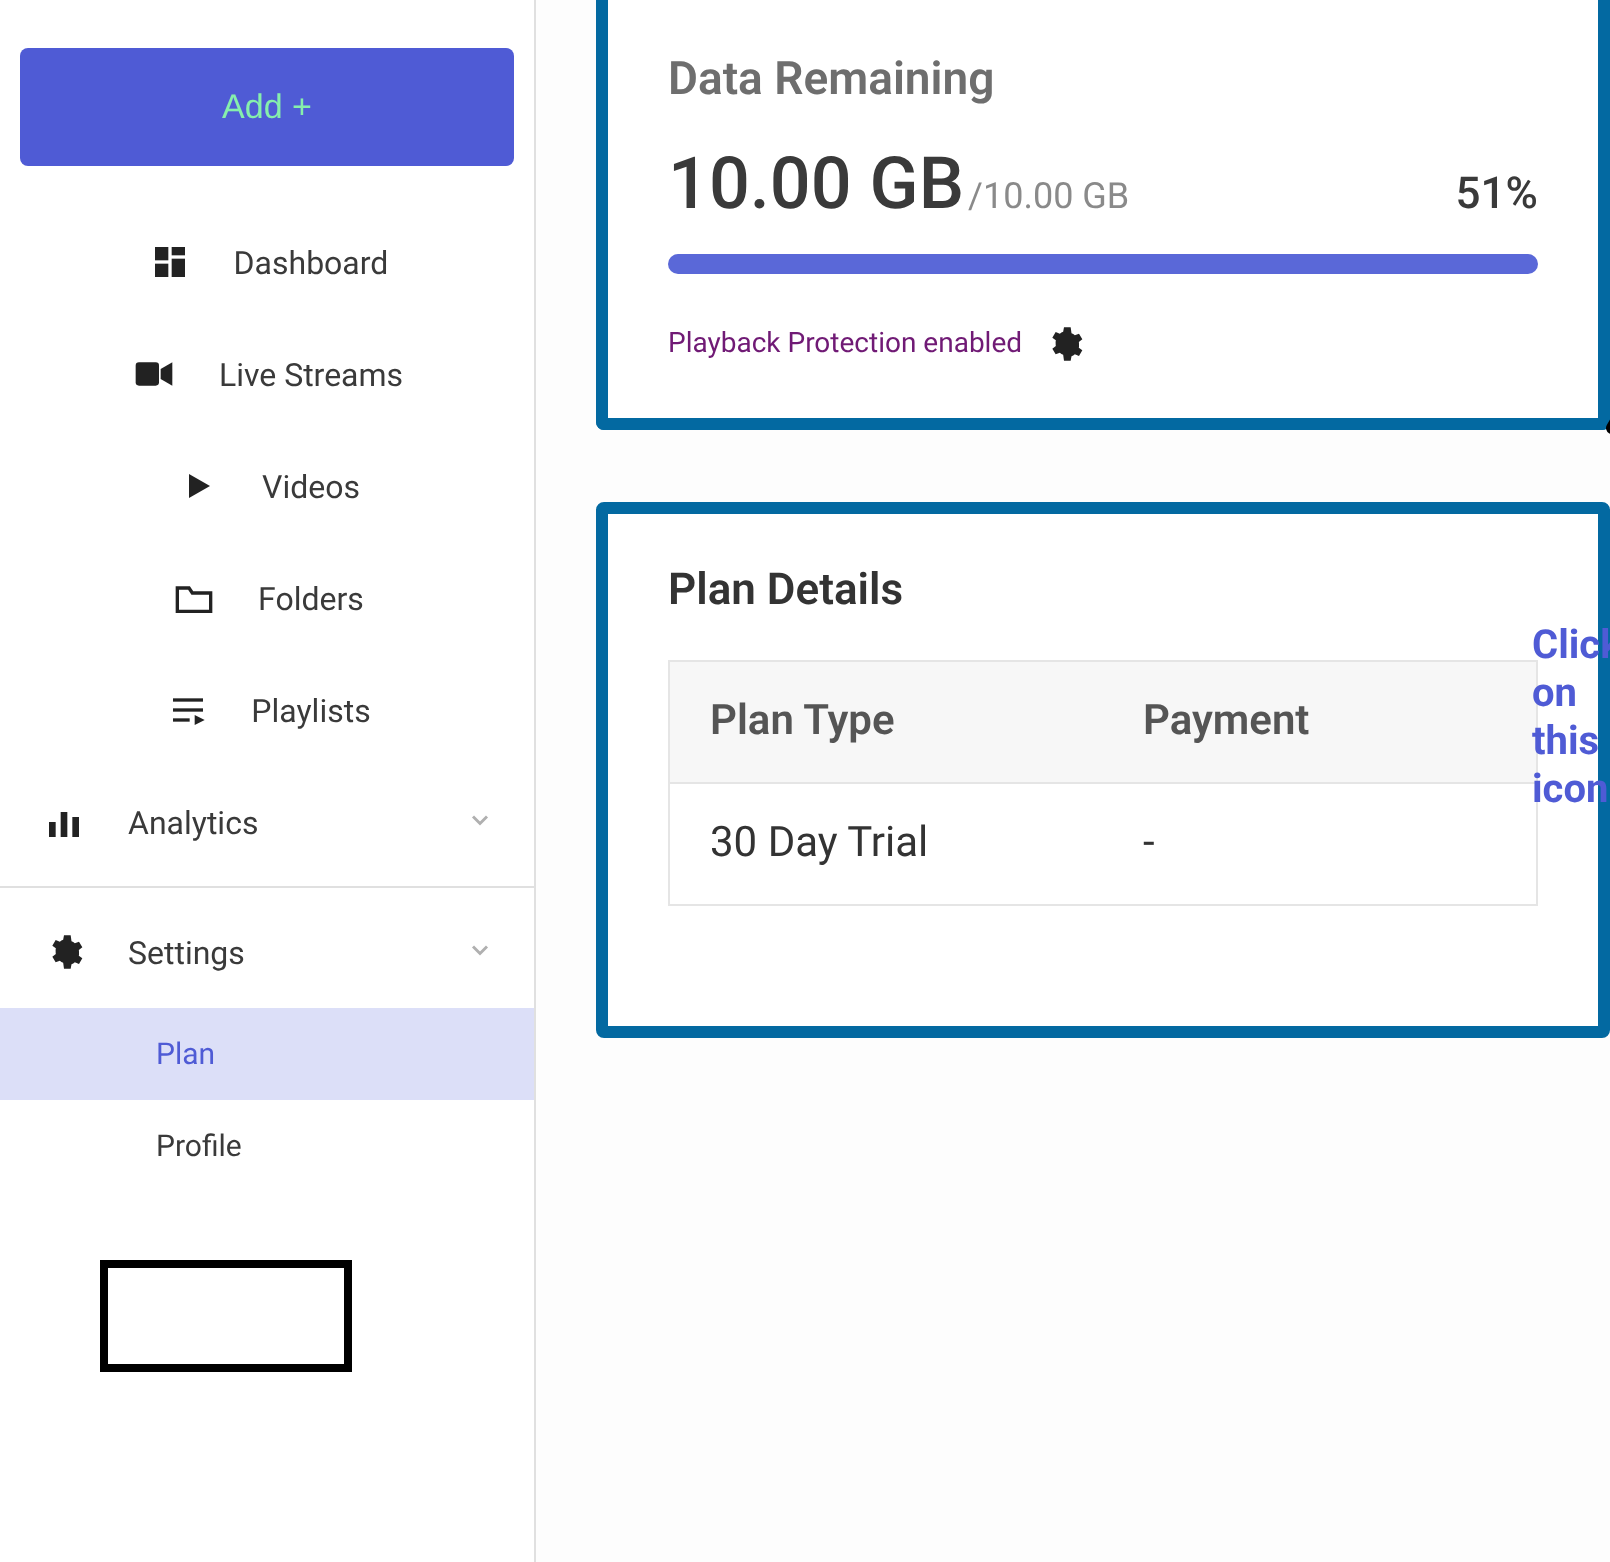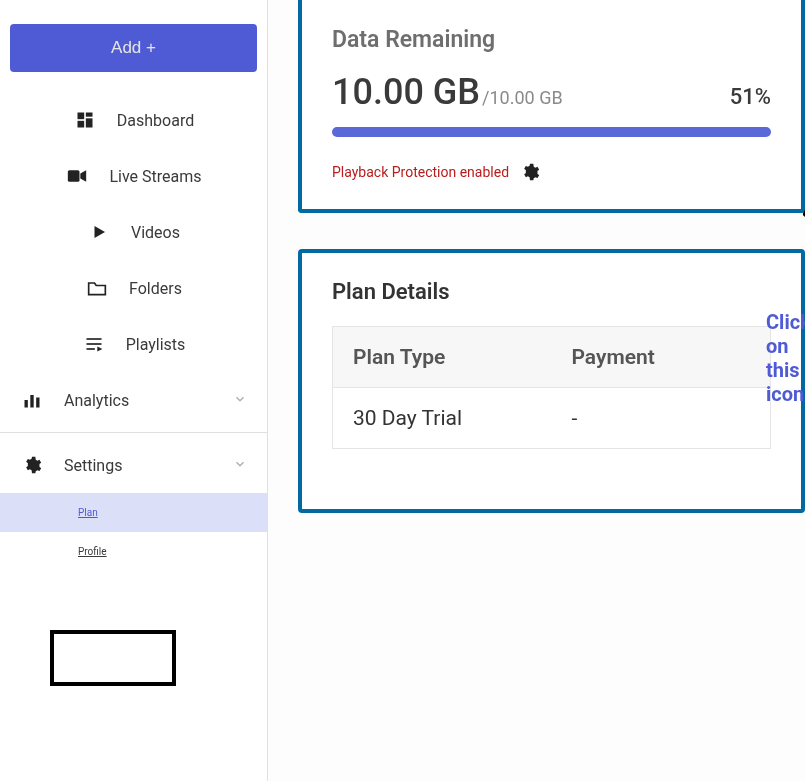--- a/index.html
+++ b/index.html
@@ -26,24 +26,24 @@
     right: -12px;
     top: 0;
     width: 10px;
     height: 640px;
     background: #e8e8e8;
     border-radius: 5px;
   }
   .add-button {
     margin: 0 10px 20px 10px;
     background: #4f5bd5;
-    color: #e5e5e5;
+    color: #86efac;
     border: none;
     border-radius: 4px;
-    height: 48px;
+    height: 59px;
     font-size: 17px;
     font-weight: 500;
     cursor: pointer;
   }
   .nav-item {
     display: flex;
     align-items: center;
     padding: 16px 20px;
     cursor: pointer;
     color: #3a3a3a;
@@ -74,22 +74,21 @@
     height: 1px;
     background: #e0e0e0;
     margin: 4px 0;
   }
   .sub-item {
     display: flex;
     align-items: center;
     padding: 14px 20px 14px 78px;
     cursor: pointer;
     color: #3a3a3a;
-    font-size: 10px;
-    text-decoration: underline;
+    font-size: 15px;
   }
   .sub-item.selected {
     background: #dcdff8;
     color: #4f5bd5;
   }
   .highlight-box {
     position: absolute;
     border: 4px solid #000;
     left: 50px;
     top: 630px;
@@ -99,21 +98,21 @@
   }
 
   
   .main {
     flex: 1;
     padding: 0 0 0 30px;
     background: #fdfdfd;
     position: relative;
   }
   .card {
-    border: 4px solid #0369a1;
+    border: 6px solid #0369a1;
     border-radius: 4px;
     background: #fff;
     margin-bottom: 36px;
     padding: 26px 30px;
   }
   .card.data-card { border-top: none; border-radius: 0 0 4px 4px; margin-top:0; }
   .section-title {
     color: #6e6e6e;
     font-size: 23px;
     font-weight: 600;
@@ -143,21 +142,21 @@
   .progress-bar {
     width: 100%;
     height: 10px;
     background: #5a68d8;
     border-radius: 5px;
     margin-bottom: 16px;
   }
   .playback-row {
     display: flex;
     align-items: center;
-    color: #b91c1c;
+    color: #701a75;
     font-size: 14px;
     margin-top: 24px;
   }
   .gear-btn {
     margin-left: 10px;
     width: 22px;
     height: 22px;
     cursor: pointer;
     display:flex; align-items:center; justify-content:center;
   }

